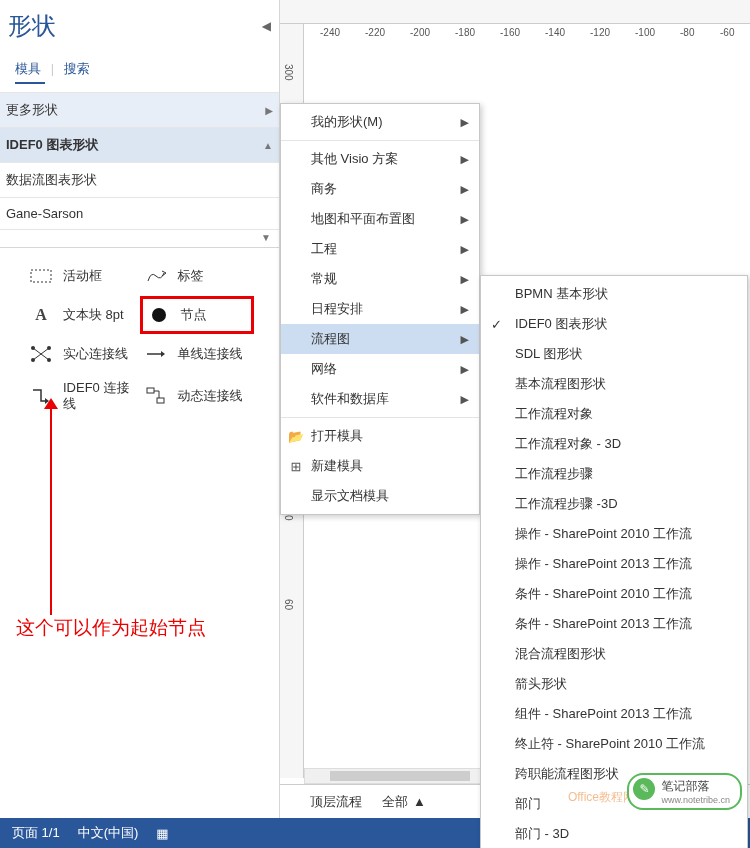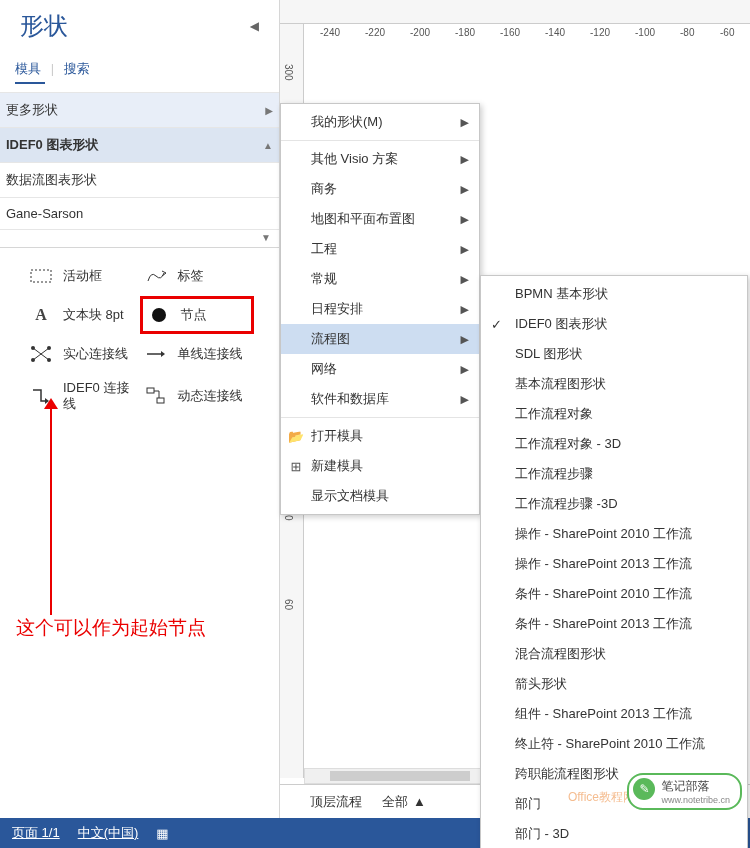--- a/index.html
+++ b/index.html
@@ -1,19 +1,19 @@
 <!DOCTYPE html>
 <html><head>
   <meta charset="utf-8">
   <style>
     * { margin: 0; padding: 0; box-sizing: border-box; font-family: "Microsoft YaHei", "Segoe UI", sans-serif; }
     body { width: 750px; height: 848px; background: #fff; color: #333; position: relative; overflow: hidden; font-size: 13px; }
     
     .panel { width: 280px; height: 100%; border-right: 1px solid #d6d6d6; }
-    .panel-header { padding: 10px 20px; display: flex; align-items: center; justify-content: space-between; }
+    .panel-header { padding: 10px 8px; display: flex; align-items: center; justify-content: space-between; }
     .panel-title { font-size: 24px; color: #2A579A; font-weight: normal; }
     .collapse-chev { font-size: 12px; color: #666; }
     
     .panel-tabs { padding: 8px 15px; font-size: 13px; }
     .panel-tabs span { margin-right: 6px; color: #2A579A; }
     .tab-active { color: #2A579A; }
     .tab-sep { color: #ccc !important; }
     .tab-inactive { color: #2A579A; }
     .panel-tabs .underline { height: 2px; background: #2A579A; width: 30px; margin-top: 4px; }
     
@@ -37,21 +37,21 @@
     .canvas-area { position: absolute; left: 280px; top: 0; right: 0; height: 100%; }
     .ruler-h { height: 24px; background: #f6f6f6; border-bottom: 1px solid #ccc; display: flex; position: relative; font-size: 10px; color: #555; padding-left: 24px; }
     .ruler-h span { position: absolute; top: 16px; margin-top: 11px; }
     .ruler-v { position: absolute; left: 0; top: 24px; bottom: 70px; width: 24px; background: #f6f6f6; border-right: 1px solid #ccc; font-size: 10px; color: #555; }
     .ruler-v span { position: absolute; left: 3px; }
     .corner { position: absolute; left: 0; top: 0; width: 24px; height: 24px; background: #f6f6f6; border-right: 1px solid #ccc; border-bottom: 1px solid #ccc; }
     
     .canvas-footer { position: absolute; bottom: 30px; left: 280px; right: 0; height: 34px; border-top: 1px solid #ccc; display: flex; align-items: center; padding: 0 30px; gap: 20px; font-size: 13px; }
     .canvas-footer .item { display: flex; align-items: center; gap: 5px; }
     
-    .status-bar { position: absolute; bottom: 0; left: 0; right: 0; height: 30px; background: #2A579A; color: #fff; display: flex; align-items: center; padding: 0 12px; gap: 18px; font-size: 13px; text-decoration: underline; }
+    .status-bar { position: absolute; bottom: 0; left: 0; right: 0; height: 30px; background: #2A579A; color: #fff; display: flex; align-items: center; padding: 0 12px; gap: 18px; font-size: 13px; }
     
     .menu1 { position: absolute; left: 280px; top: 103px; width: 200px; background: #fff; border: 1px solid #c7c7c7; box-shadow: 2px 2px 6px rgba(0,0,0,0.2); padding: 3px 0; }
     .menu1 .mi { display: flex; align-items: center; padding: 6px 10px 6px 30px; cursor: pointer; justify-content: space-between; }
     .menu1 .mi.selected { background: #cdddf1; }
     .menu1 .mi .sub { color: #555; font-size: 11px; }
     .menu1 hr { border: none; border-top: 1px solid #e4e4e4; margin: 3px 0; }
     .menu1 .icon-left { position: absolute; left: 7px; width: 16px; text-align: center; color: #555; }
     
     .menu2 { position: absolute; left: 480px; top: 275px; width: 268px; background: #fff; border: 1px solid #c7c7c7; box-shadow: 2px 2px 6px rgba(0,0,0,0.2); padding: 3px 0; }
     .menu2 .mi { display: flex; align-items: center; padding: 6px 12px 6px 34px; cursor: pointer; position: relative; }

